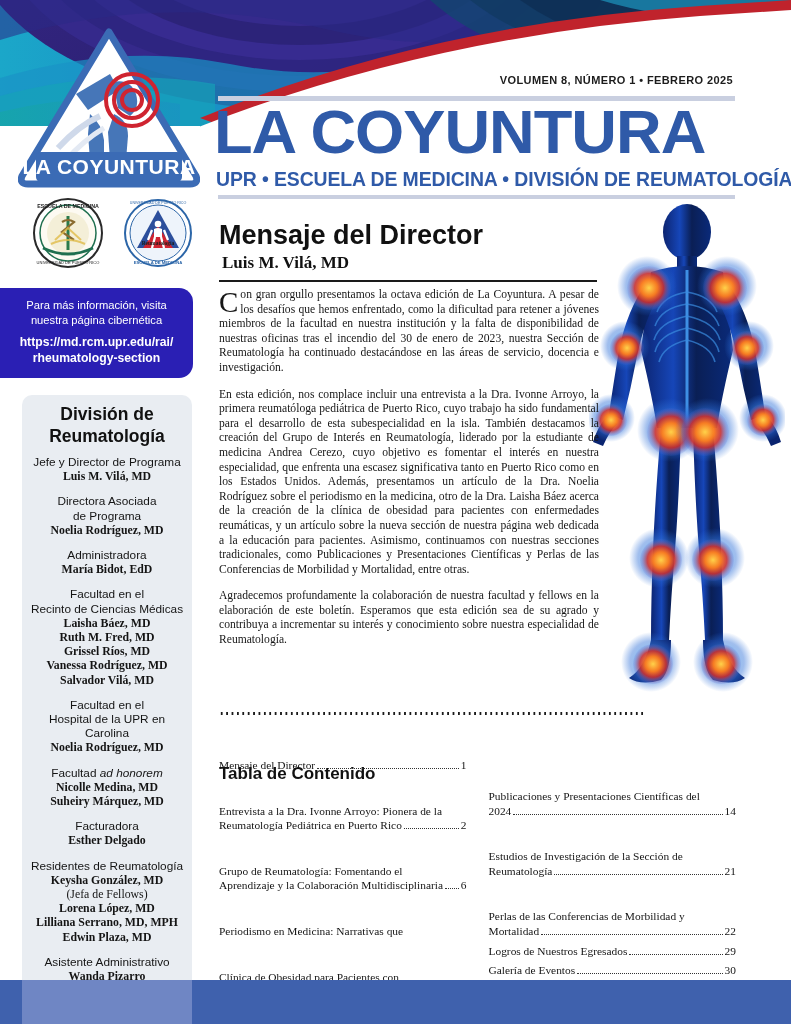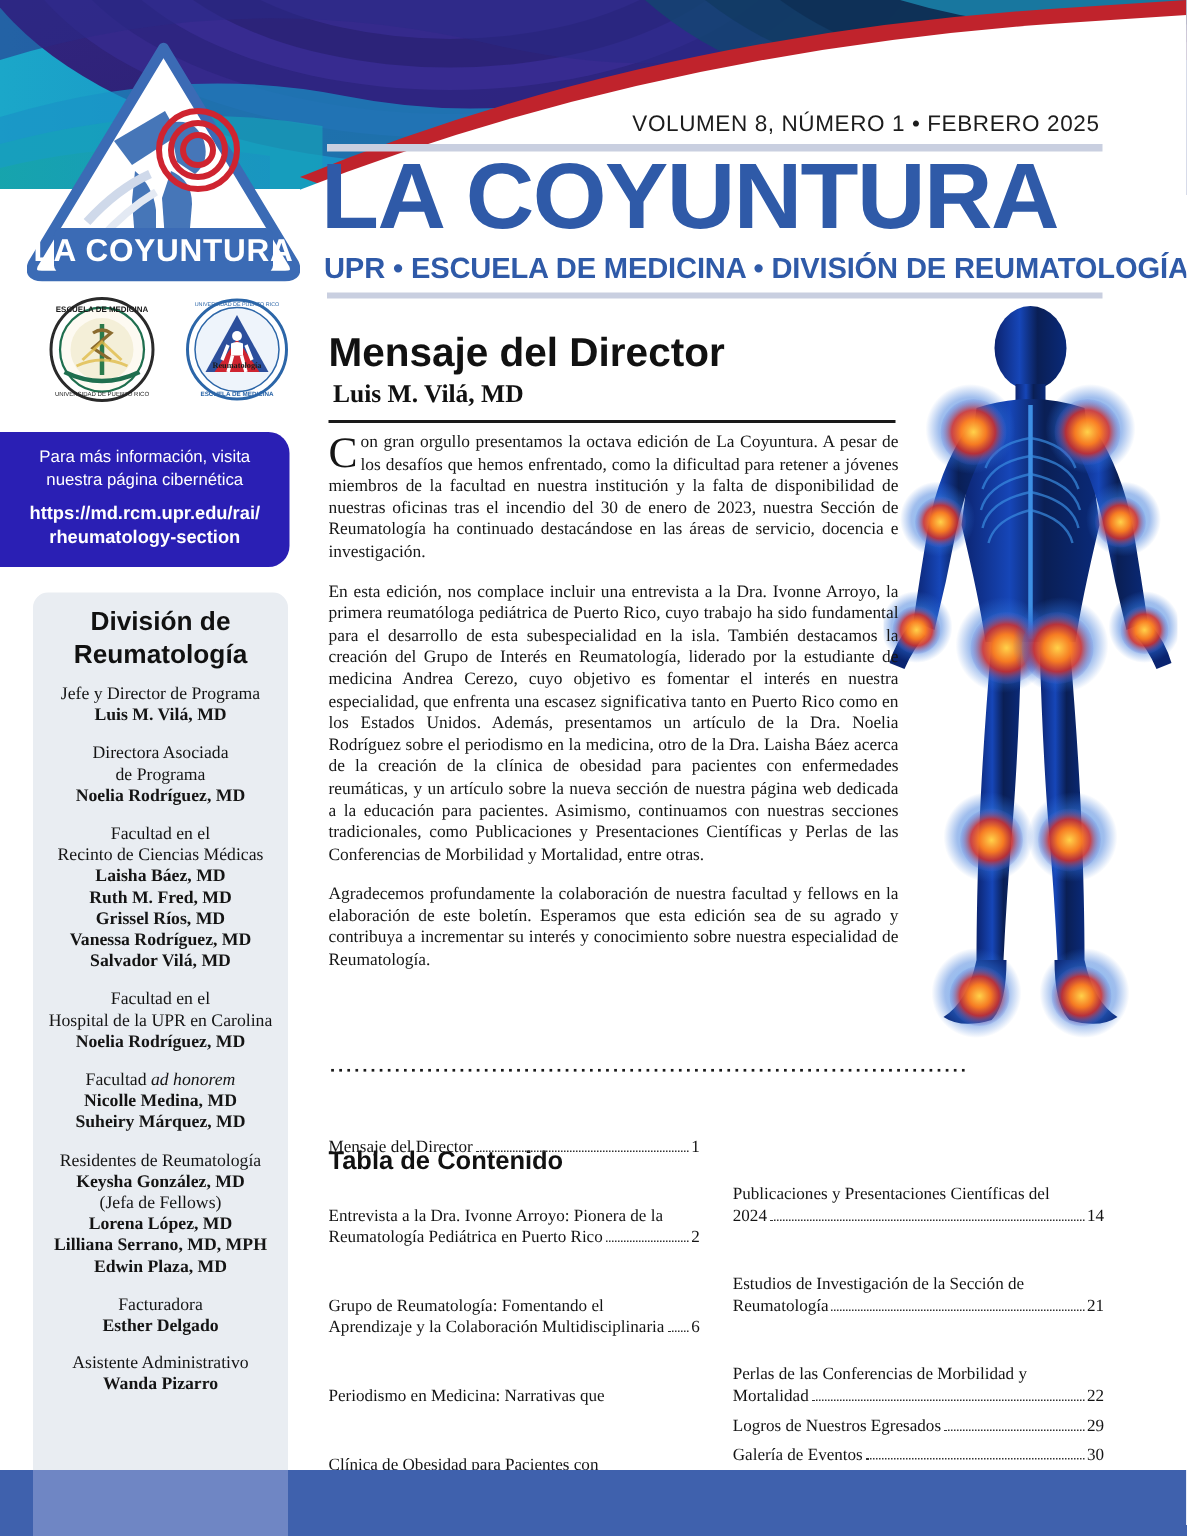--- a/index.html
+++ b/index.html
@@ -40,21 +40,21 @@
   .small-logos {
     position: absolute; left: 22px; top: 194px; width: 180px; height: 78px;
     display: flex; align-items: center; justify-content: center; gap: 14px;
   }
   .small-logos svg { display: block; }
 
   
   .volume-line {
     position: absolute; right: 58px; top: 74px;
     font-family: "Liberation Sans", sans-serif;
-    font-weight: normal; font-size: 15px; letter-spacing: 0.4px;
+    font-weight: bold; font-size: 11px; letter-spacing: 0.4px;
     color: #1c1c1c;
     white-space: nowrap;
   }
   .rule-top {
     position: absolute; left: 218px; top: 96px; width: 517px; height: 5px;
     background: #c9cfe0;
   }
   .masthead-title {
     position: absolute; left: 214px; top: 99px;
     font-family: "Liberation Sans", sans-serif;
@@ -107,21 +107,21 @@
     padding: 8px 6px 0 6px;
     color: #141414;
   }
   .division-title {
     font-family: "Liberation Sans", sans-serif;
     font-weight: bold; font-size: 17.5px; line-height: 22px;
     color: #111;
     margin-bottom: 8px;
   }
   .staff-group { margin-bottom: 11px; font-size: 11.8px; line-height: 14.2px; }
-  .staff-role { font-family: Liberation Serif, serif; }
+  .staff-role { font-family: Liberation Sans, sans-serif; }
   .staff-name { font-family: "Liberation Serif", serif; font-weight: bold; }
 
   
   .article-title {
     position: absolute; left: 219px; top: 220px;
     font-family: "Liberation Sans", sans-serif;
     font-weight: bold; font-size: 27px; color: #111;
   }
   .article-author {
     position: absolute; left: 222px; top: 253px;
@@ -424,49 +424,53 @@
         <div class="staff-group">
           <div class="staff-role">Jefe y Director de Programa</div>
           <div class="staff-name">Luis M. Vilá, MD</div>
         </div>
         <div class="staff-group">
           <div class="staff-role">Directora Asociada</div>
           <div class="staff-role">de Programa</div>
           <div class="staff-name">Noelia Rodríguez, MD</div>
         </div>
         <div class="staff-group">
+          <div class="staff-role">Administradora</div>
+          <div class="staff-name">María Bidot, EdD</div>
+        </div>
+        <div class="staff-group">
           <div class="staff-role">Facultad en el</div>
           <div class="staff-role">Recinto de Ciencias Médicas</div>
           <div class="staff-name">Laisha Báez, MD</div>
           <div class="staff-name">Ruth M. Fred, MD</div>
           <div class="staff-name">Grissel Ríos, MD</div>
           <div class="staff-name">Vanessa Rodríguez, MD</div>
           <div class="staff-name">Salvador Vilá, MD</div>
         </div>
         <div class="staff-group">
           <div class="staff-role">Facultad en el</div>
           <div class="staff-role">Hospital de la UPR en Carolina</div>
           <div class="staff-name">Noelia Rodríguez, MD</div>
         </div>
         <div class="staff-group">
           <div class="staff-role">Facultad <i>ad honorem</i></div>
           <div class="staff-name">Nicolle Medina, MD</div>
           <div class="staff-name">Suheiry Márquez, MD</div>
         </div>
         <div class="staff-group">
+          <div class="staff-role">Facturadora</div>
+          <div class="staff-name">Esther Delgado</div>
+        </div>
+        <div class="staff-group">
           <div class="staff-role">Residentes de Reumatología</div>
           <div class="staff-name">Keysha González, MD</div>
           <div class="staff-name" style="font-weight: normal;">(Jefa de Fellows)</div>
           <div class="staff-name">Lorena López, MD</div>
           <div class="staff-name">Lilliana Serrano, MD, MPH</div>
           <div class="staff-name">Edwin Plaza, MD</div>
-        </div>
-        <div class="staff-group">
-          <div class="staff-role">Facturadora</div>
-          <div class="staff-name">Esther Delgado</div>
         </div>
         <div class="staff-group">
           <div class="staff-role">Asistente Administrativo</div>
           <div class="staff-name">Wanda Pizarro</div>
         </div>
       </div>
   </div>
 
   <div class="article-title">Mensaje del Director</div>
   <div class="article-author">Luis M. Vilá, MD</div>

